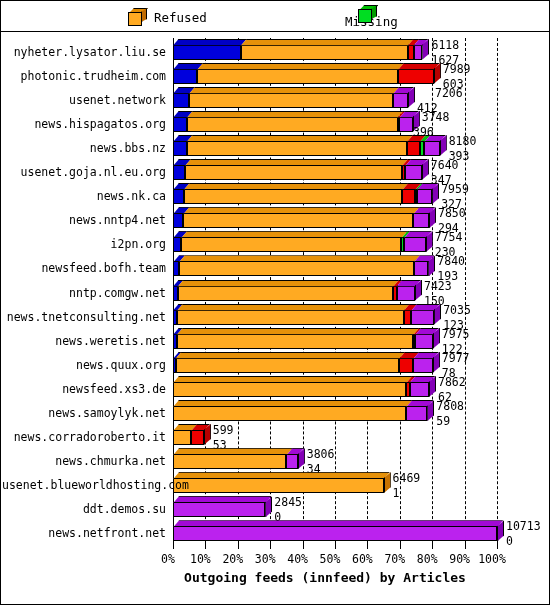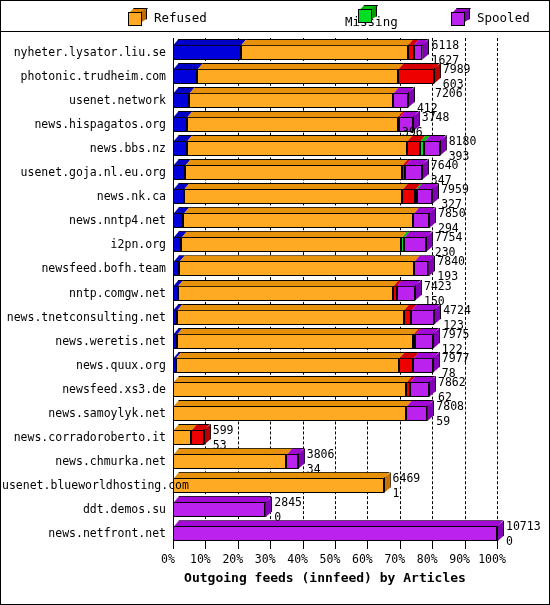--- a/index.html
+++ b/index.html
@@ -53,28 +53,20 @@
         </div>
         <span class="leg-label">Refused</span>
       </div>
       <div class="leg-item" style="left: 344px; flex-direction: column;">
         <div class="cube">
           <div class="topf" style="background: rgb(0, 190, 3);"></div>
           <div class="side" style="background: rgb(0, 157, 0);"></div>
           <div class="face" style="background: rgb(0, 221, 34);"></div>
         </div>
         <span class="leg-label">Missing</span>
-      </div>
-      <div class="leg-item" style="left: 450px;">
-        <div class="cube">
-          <div class="topf" style="background: rgb(156, 3, 207);"></div>
-          <div class="side" style="background: rgb(123, 0, 174);"></div>
-          <div class="face" style="background: rgb(187, 34, 238);"></div>
-        </div>
-        <span class="leg-label">Spooled</span>
       </div>
     </div>
 
   <div id="plot">
     <div id="axis-v" style="left: 172px; top: 6px; width: 1px; height: 506px;"></div>
     <div id="grid-layer">
         <div class="gridline" style="left: 204.4px; top: 6px; height: 506px;"></div>
         <div class="gridline" style="left: 236.8px; top: 6px; height: 506px;"></div>
         <div class="gridline" style="left: 269.2px; top: 6px; height: 506px;"></div>
         <div class="gridline" style="left: 301.6px; top: 6px; height: 506px;"></div>
@@ -118,21 +110,21 @@
         <div class="seg" style="left: 172px; top: 84.8333px; width: 13.932px; height: 15px; background: rgb(0, 0, 221);"></div>
         <div class="seg-top" style="left: 172px; top: 78.8333px; width: 19.932px; height: 7px; background: rgb(0, 0, 196); clip-path: polygon(0px 100%, 6px 0px, 100% 0px, calc(100% - 6px) 100%);"></div>
         <div class="seg" style="left: 185.932px; top: 84.8333px; width: 210.6px; height: 15px; background: rgb(255, 170, 34);"></div>
         <div class="seg-top" style="left: 185.932px; top: 78.8333px; width: 216.6px; height: 7px; background: rgb(230, 145, 9); clip-path: polygon(0px 100%, 6px 0px, 100% 0px, calc(100% - 6px) 100%);"></div>
         <div class="seg" style="left: 396.532px; top: 84.8333px; width: 2px; height: 15px; background: rgb(238, 0, 0);"></div>
         <div class="seg-top" style="left: 396.532px; top: 78.8333px; width: 8px; height: 7px; background: rgb(213, 0, 0); clip-path: polygon(0px 100%, 6px 0px, 100% 0px, calc(100% - 6px) 100%);"></div>
         <div class="seg" style="left: 398.476px; top: 84.8333px; width: 13.284px; height: 15px; background: rgb(187, 34, 238);"></div>
         <div class="seg-top" style="left: 398.476px; top: 78.8333px; width: 19.284px; height: 7px; background: rgb(162, 9, 213); clip-path: polygon(0px 100%, 6px 0px, 100% 0px, calc(100% - 6px) 100%);"></div>
         <div class="seg-side" style="left: 411.76px; top: 78.8333px; width: 7px; height: 21px; background: rgb(131, 0, 182); clip-path: polygon(0px 6px, 100% 0px, 100% calc(100% - 6px), 0px 100%);"></div>
         <div class="val-top" style="left: 420.76px; top: 77.8333px;">3748</div>
-        <div class="val-bot" style="left: 401px; top: 92.8333px;">396</div>
+        <div class="val-bot" style="left: 412px; top: 92.8333px;">396</div>
         <div class="seg" style="left: 172px; top: 108.929px; width: 13.608px; height: 15px; background: rgb(0, 0, 221);"></div>
         <div class="seg-top" style="left: 172px; top: 102.929px; width: 19.608px; height: 7px; background: rgb(0, 0, 196); clip-path: polygon(0px 100%, 6px 0px, 100% 0px, calc(100% - 6px) 100%);"></div>
         <div class="seg" style="left: 185.608px; top: 108.929px; width: 220.32px; height: 15px; background: rgb(255, 170, 34);"></div>
         <div class="seg-top" style="left: 185.608px; top: 102.929px; width: 226.32px; height: 7px; background: rgb(230, 145, 9); clip-path: polygon(0px 100%, 6px 0px, 100% 0px, calc(100% - 6px) 100%);"></div>
         <div class="seg" style="left: 405.928px; top: 108.929px; width: 12.96px; height: 15px; background: rgb(238, 0, 0);"></div>
         <div class="seg-top" style="left: 405.928px; top: 102.929px; width: 18.96px; height: 7px; background: rgb(213, 0, 0); clip-path: polygon(0px 100%, 6px 0px, 100% 0px, calc(100% - 6px) 100%);"></div>
         <div class="seg" style="left: 418.888px; top: 108.929px; width: 4.536px; height: 15px; background: rgb(0, 221, 34);"></div>
         <div class="seg-top" style="left: 418.888px; top: 102.929px; width: 10.536px; height: 7px; background: rgb(0, 196, 9); clip-path: polygon(0px 100%, 6px 0px, 100% 0px, calc(100% - 6px) 100%);"></div>
         <div class="seg" style="left: 423.424px; top: 108.929px; width: 15.228px; height: 15px; background: rgb(187, 34, 238);"></div>
         <div class="seg-top" style="left: 423.424px; top: 102.929px; width: 21.228px; height: 7px; background: rgb(162, 9, 213); clip-path: polygon(0px 100%, 6px 0px, 100% 0px, calc(100% - 6px) 100%);"></div>
@@ -205,21 +197,21 @@
         <div class="val-bot" style="left: 423.028px; top: 261.5px;">150</div>
         <div class="seg" style="left: 172px; top: 277.595px; width: 4.212px; height: 15px; background: rgb(0, 0, 221);"></div>
         <div class="seg-top" style="left: 172px; top: 271.595px; width: 10.212px; height: 7px; background: rgb(0, 0, 196); clip-path: polygon(0px 100%, 6px 0px, 100% 0px, calc(100% - 6px) 100%);"></div>
         <div class="seg" style="left: 176.212px; top: 277.595px; width: 226.8px; height: 15px; background: rgb(255, 170, 34);"></div>
         <div class="seg-top" style="left: 176.212px; top: 271.595px; width: 232.8px; height: 7px; background: rgb(230, 145, 9); clip-path: polygon(0px 100%, 6px 0px, 100% 0px, calc(100% - 6px) 100%);"></div>
         <div class="seg" style="left: 403.012px; top: 277.595px; width: 7.452px; height: 15px; background: rgb(238, 0, 0);"></div>
         <div class="seg-top" style="left: 403.012px; top: 271.595px; width: 13.452px; height: 7px; background: rgb(213, 0, 0); clip-path: polygon(0px 100%, 6px 0px, 100% 0px, calc(100% - 6px) 100%);"></div>
         <div class="seg" style="left: 410.464px; top: 277.595px; width: 22.68px; height: 15px; background: rgb(187, 34, 238);"></div>
         <div class="seg-top" style="left: 410.464px; top: 271.595px; width: 28.68px; height: 7px; background: rgb(162, 9, 213); clip-path: polygon(0px 100%, 6px 0px, 100% 0px, calc(100% - 6px) 100%);"></div>
         <div class="seg-side" style="left: 433.144px; top: 271.595px; width: 7px; height: 21px; background: rgb(131, 0, 182); clip-path: polygon(0px 6px, 100% 0px, 100% calc(100% - 6px), 0px 100%);"></div>
-        <div class="val-top" style="left: 442.144px; top: 270.595px;">4724</div>
+        <div class="val-top" style="left: 442.144px; top: 270.595px;">7035</div>
         <div class="val-bot" style="left: 442.144px; top: 285.595px;">123</div>
         <div class="seg" style="left: 172px; top: 301.69px; width: 3.888px; height: 15px; background: rgb(0, 0, 221);"></div>
         <div class="seg-top" style="left: 172px; top: 295.69px; width: 9.888px; height: 7px; background: rgb(0, 0, 196); clip-path: polygon(0px 100%, 6px 0px, 100% 0px, calc(100% - 6px) 100%);"></div>
         <div class="seg" style="left: 175.888px; top: 301.69px; width: 236.52px; height: 15px; background: rgb(255, 170, 34);"></div>
         <div class="seg-top" style="left: 175.888px; top: 295.69px; width: 242.52px; height: 7px; background: rgb(230, 145, 9); clip-path: polygon(0px 100%, 6px 0px, 100% 0px, calc(100% - 6px) 100%);"></div>
         <div class="seg" style="left: 412.408px; top: 301.69px; width: 2px; height: 15px; background: rgb(238, 0, 0);"></div>
         <div class="seg-top" style="left: 412.408px; top: 295.69px; width: 8px; height: 7px; background: rgb(213, 0, 0); clip-path: polygon(0px 100%, 6px 0px, 100% 0px, calc(100% - 6px) 100%);"></div>
         <div class="seg" style="left: 414.352px; top: 301.69px; width: 17.496px; height: 15px; background: rgb(187, 34, 238);"></div>
         <div class="seg-top" style="left: 414.352px; top: 295.69px; width: 23.496px; height: 7px; background: rgb(162, 9, 213); clip-path: polygon(0px 100%, 6px 0px, 100% 0px, calc(100% - 6px) 100%);"></div>
         <div class="seg-side" style="left: 431.848px; top: 295.69px; width: 7px; height: 21px; background: rgb(131, 0, 182); clip-path: polygon(0px 6px, 100% 0px, 100% calc(100% - 6px), 0px 100%);"></div>

